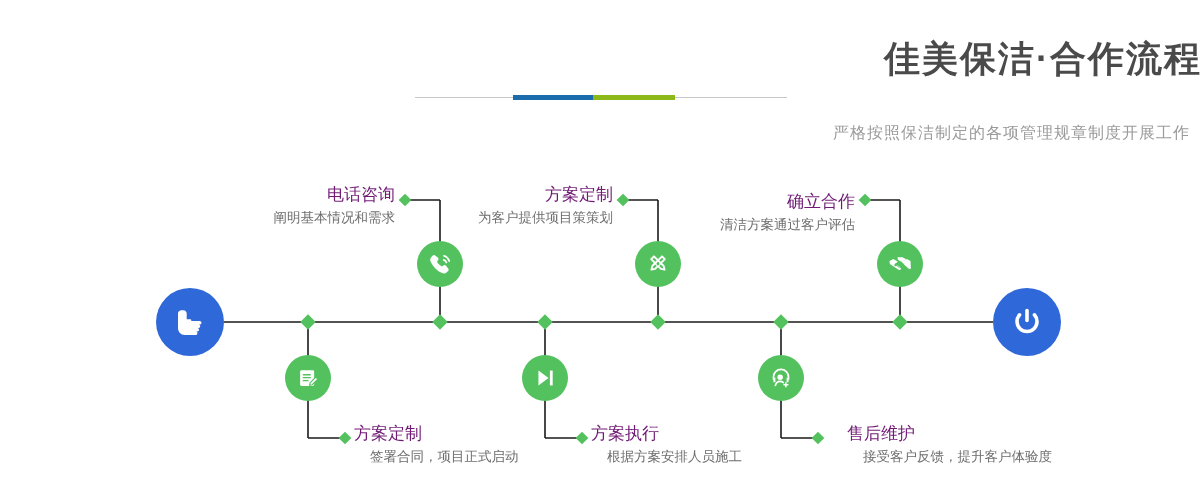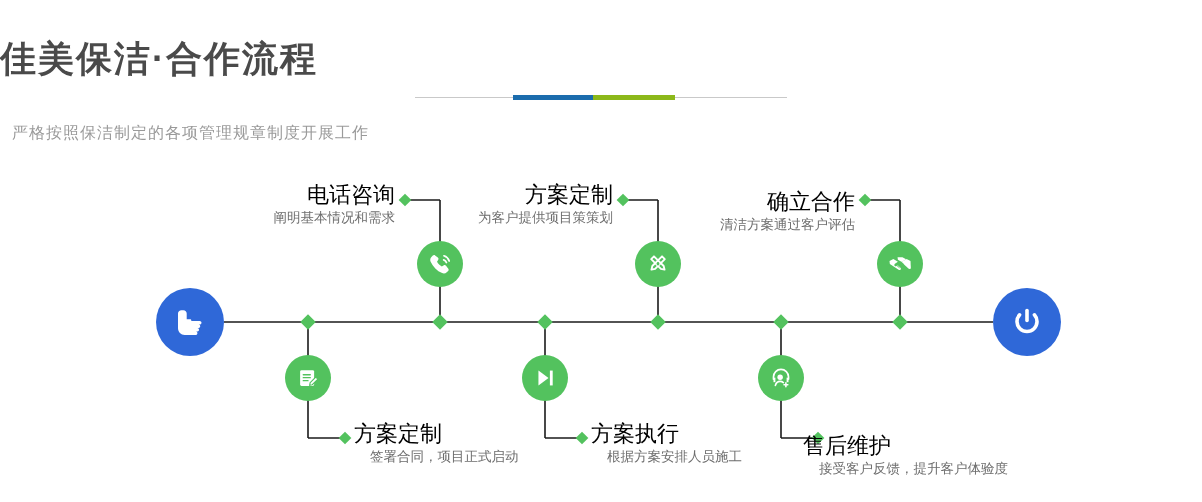--- a/index.html
+++ b/index.html
@@ -14,21 +14,21 @@
     overflow: hidden;
     position: relative;
   }
 
   
   .header {
     position: absolute;
     left: 0;
     top: 0;
     width: 1202px;
-    text-align: left;
+    text-align: right;
   }
   .title {
     margin: 0;
     padding-top: 36px;
     font-size: 36px;
     font-weight: 700;
     color: #4a4a4a;
     letter-spacing: 2px;
     line-height: 1.25;
   }
@@ -109,22 +109,22 @@
     align-items: center;
     justify-content: center;
   }
 
   
   .step-label {
     position: absolute;
     white-space: nowrap;
   }
   .step-label .name {
-    font-size: 22px;
-    color: #000000;
+    font-size: 17px;
+    color: #701a75;
     line-height: 20px;
   }
   .step-label .desc {
     font-size: 13.5px;
     color: #6d6d6d;
     line-height: 20px;
     margin-top: 3px;
     padding-left: 16px;
   }
   .step-label.top {
@@ -290,18 +290,18 @@
   </div>
 
   <div class="step-label bottom" style="left:354px; top:424px;">
     <div class="name">方案定制</div>
     <div class="desc">签署合同，项目正式启动</div>
   </div>
   <div class="step-label bottom" style="left:591px; top:424px;">
     <div class="name">方案执行</div>
     <div class="desc">根据方案安排人员施工</div>
   </div>
-  <div class="step-label bottom" style="left:803px; top:424px;margin-top:12px;">
+  <div class="step-label bottom" style="left:847px; top:424px;">
     <div class="name">售后维护</div>
     <div class="desc">接受客户反馈，提升客户体验度</div>
   </div>
 
 </div>
 
 </body></html>

